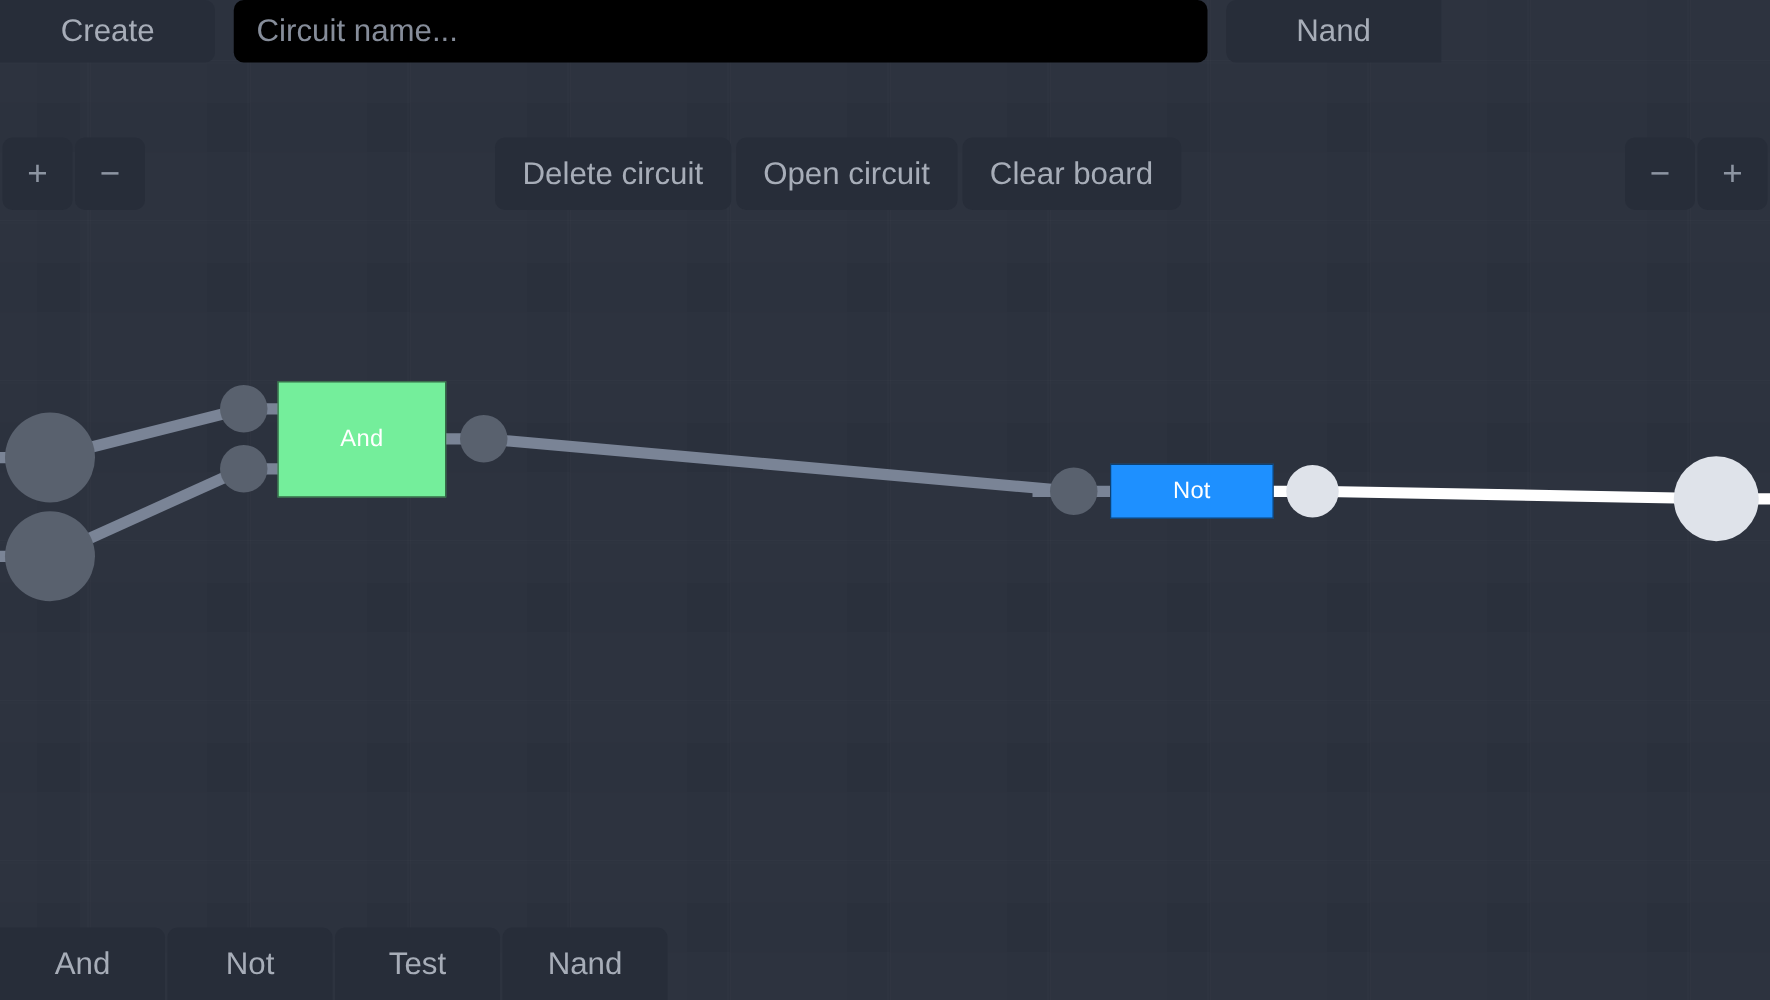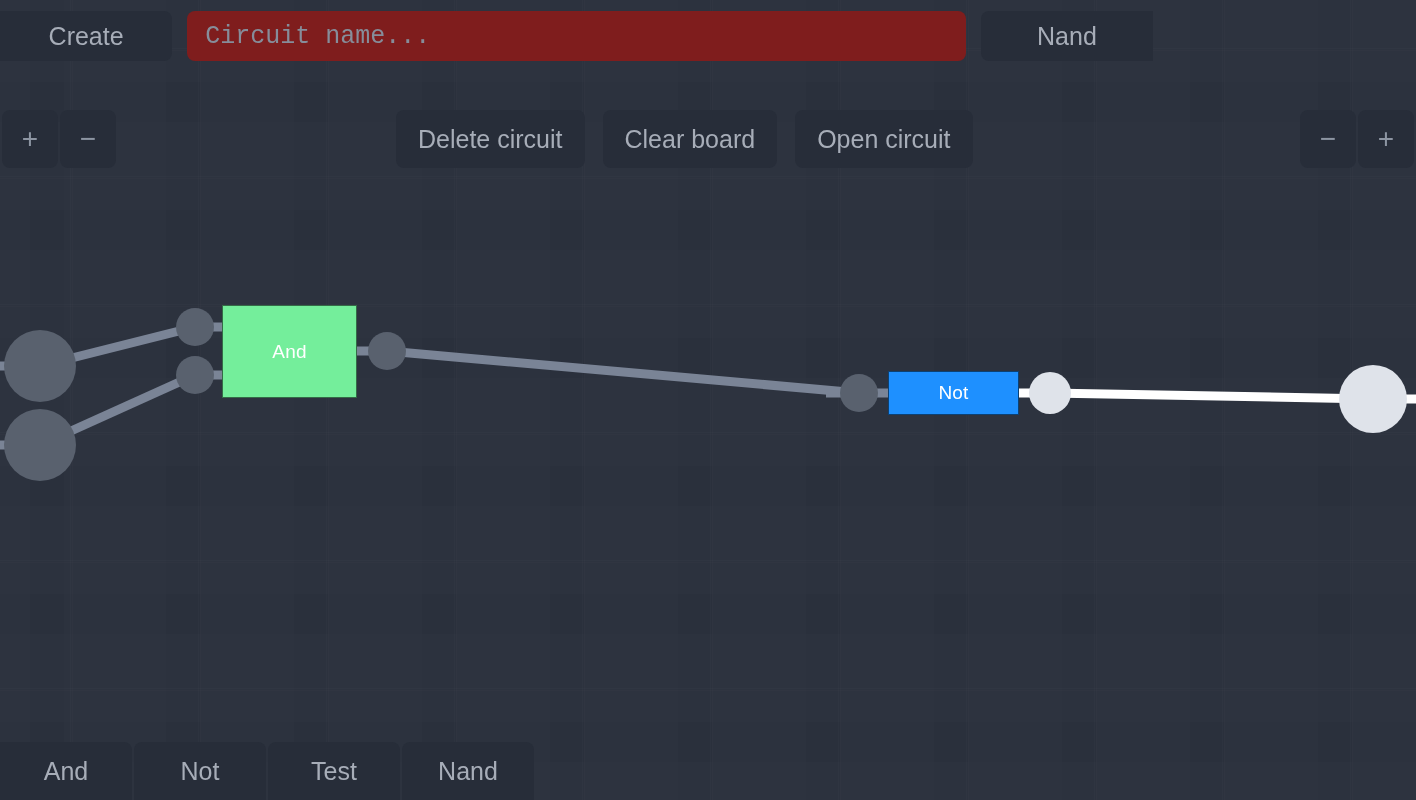--- a/index.html
+++ b/index.html
@@ -66,21 +66,21 @@
     color: #ffffff;
     font-size: 19px;
     letter-spacing: .2px;
     user-select: none;
   }
   .gate-label { pointer-events: none; }
 
   
   .topbar-row1 {
     position: absolute;
-    left: 0; top: 11px;
+    left: 0; top: 0;
     width: 1153px; height: 52px;
     display: flex;
     gap: 15px;
   }
   .topbar-row2 {
     position: absolute;
     left: 0; top: 54px;
     width: 1416px; height: 60px;
   }
   .btn {
@@ -95,25 +95,25 @@
     align-items: center;
     justify-content: center;
     cursor: pointer;
     box-sizing: border-box;
     padding: 0;
   }
 
   #create-button { width: 218px; height: 50px; border-radius: 0 8px 8px 0; }
   #circuit-name-input {
     width: 976px; height: 50px;
-    background: #7f1d1d;
+    background: #000000;
     border: none;
     border-radius: 8px;
     color: #cfd4dd;
-    font-family: Liberation Mono, monospace;
+    font-family: Liberation Sans, sans-serif;
     font-size: 25px;
     padding: 12px 18px;
     box-sizing: border-box;
     outline: none;
   }
   #circuit-name-input::placeholder { color: #868d9a; opacity: 1; }
   #menu-button { width: 218px; height: 50px; border-radius: 8px 0 0 8px; }
 
   .zoom-btn {
     position: absolute;
@@ -124,21 +124,21 @@
   }
   #zoom-in-left  { left: 2px;  top: 56px; }
   #zoom-out-left { left: 60px; top: 56px; }
   #zoom-out-right{ right: 60px; top: 56px; }
   #zoom-in-right { right: 2px;  top: 56px; }
 
   .center-tools {
     position: absolute;
     left: 396px; top: 56px;
     display: flex;
-    gap: 18px;
+    gap: 4px;
   }
   .center-tools .btn { height: 58px; border-radius: 8px; padding: 0 22px; }
 
   
   .bottombar {
     position: absolute;
     left: 0; bottom: 0;
     display: flex;
     gap: 2px;
     height: 58px;
@@ -199,22 +199,22 @@
     <input id="circuit-name-input" type="text" placeholder="Circuit name..." style="">
     <button class="btn" id="menu-button">Nand</button>
   </div>
 
   <div class="topbar-row2">
     <button class="btn zoom-btn" id="zoom-in-left">+</button>
     <button class="btn zoom-btn" id="zoom-out-left">−</button>
 
     <div class="center-tools" id="center-tools">
         <button class="btn">Delete circuit</button>
+        <button class="btn">Open circuit</button>
         <button class="btn">Clear board</button>
-        <button class="btn">Open circuit</button>
       </div>
 
     <button class="btn zoom-btn" id="zoom-out-right">−</button>
     <button class="btn zoom-btn" id="zoom-in-right">+</button>
   </div>
 
   <div class="bottombar" id="bottombar">
       <button class="btn" id="gate-button-and">And</button>
       <button class="btn">Not</button>
       <button class="btn">Test</button>

